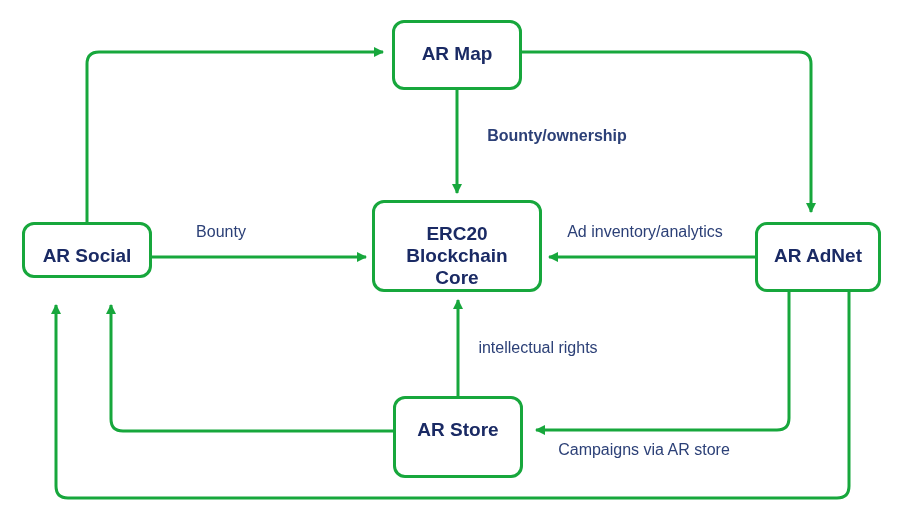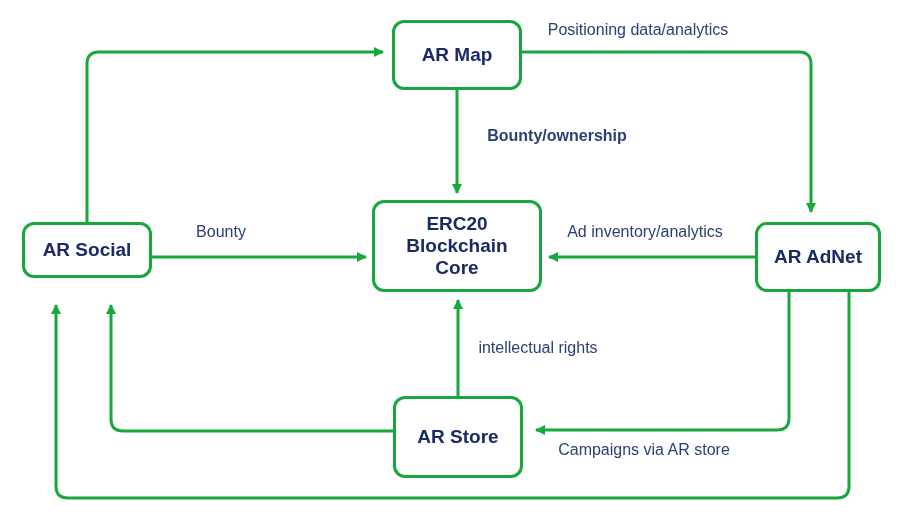--- a/index.html
+++ b/index.html
@@ -29,28 +29,28 @@
     fill: var(--line, #17a73c);
     stroke: none;
   }
   .node {
     position: absolute;
     box-sizing: border-box;
     background: #ffffff;
     border: 3px solid var(--line, #17a73c);
     border-radius: 12px;
     display: flex;
-    align-items: center;
+    align-items: flex-start;
     justify-content: center;
     text-align: center;
     color: var(--node-text, #1a2a64);
     font-weight: bold;
     font-size: 19px;
     line-height: 1.15;
-    padding: 9px 8px;
+    padding: 20px 8px;
   }
   .node-map    { left: 392px; top: 20px;  width: 130px; height: 70px; }
   .node-social { left: 22px;  top: 222px; width: 130px; height: 56px; }
   .node-core   { left: 372px; top: 200px; width: 170px; height: 92px; }
   .node-adnet  { left: 755px; top: 222px; width: 126px; height: 70px; }
   .node-store  { left: 393px; top: 396px; width: 130px; height: 82px; }
   .elabel {
     position: absolute;
     transform: translateX(-50%);
     white-space: nowrap;
@@ -97,20 +97,19 @@
   <div class="node node-core">
     <span>ERC20 Blockchain Core</span>
   </div>
   <div class="node node-adnet">
     <span>AR AdNet</span>
   </div>
   <div class="node node-store">
     <span>AR Store</span>
   </div>
 
-  <div class="elabel elabel-1">Positioning data/analytics</div>
   <div class="elabel elabel-2">Bounty/ownership</div>
   <div class="elabel elabel-3">Bounty</div>
   <div class="elabel elabel-4">Ad inventory/analytics</div>
   <div class="elabel elabel-5">intellectual rights</div>
   <div class="elabel elabel-6">Campaigns via AR store</div>
 
 </div>
 
 </body></html>

